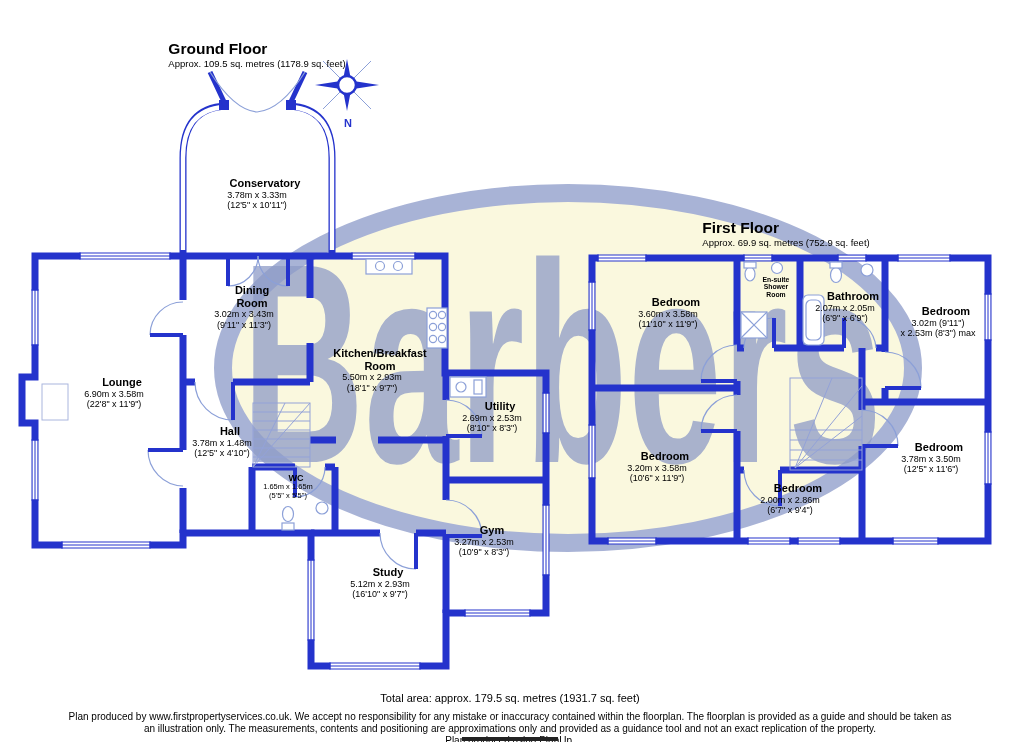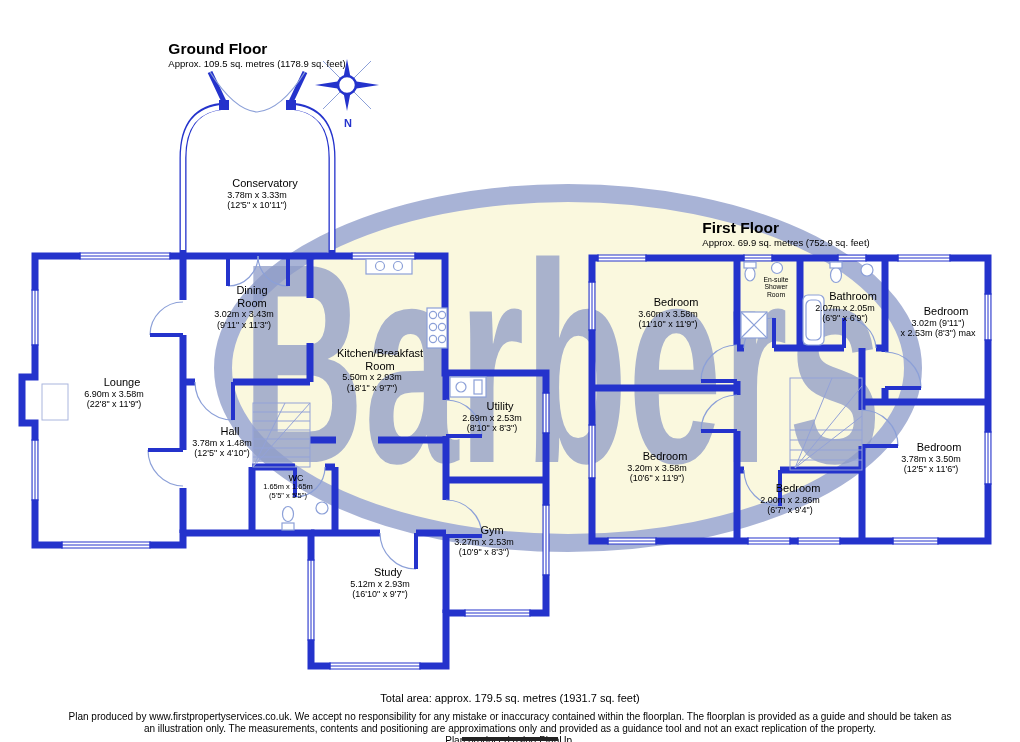--- a/index.html
+++ b/index.html
@@ -5,21 +5,21 @@
   html,body{margin:0;padding:0;background:#ffffff;}
   .canvas{
     position:relative;width:1020px;height:742px;background:#ffffff;overflow:hidden;
     font-family:"Liberation Sans", sans-serif;color:#111;
   }
   .plan-svg{position:absolute;left:0;top:0;}
   .floor-head{position:absolute;transform:translateX(-50%);text-align:left;line-height:1.15;}
   .floor-title{font-weight:bold;font-size:15.5px;color:#000;}
   .floor-area{font-size:9.5px;color:#000;margin-top:1px;}
   .room-label{position:absolute;transform:translateX(-50%);text-align:center;line-height:1.15;}
-  .room-name{font-weight:normal;font-size:11px;white-space:pre-line;color:#000;padding-left:16px;}
+  .room-name{font-weight:bold;font-size:11px;white-space:pre-line;color:#000;padding-left:16px;}
   .room-size{font-size:9px;white-space:pre-line;color:#000;}
   .room-label.small .room-name{font-size:9px;}
   .room-label.small .room-size{font-size:7.5px;}
   .room-label.tiny .room-name{font-size:6.8px;line-height:1.1;}
   .footer-total{position:absolute;transform:translateX(-50%);font-size:11px;color:#000;white-space:nowrap;}
   .footer-disclaimer{position:absolute;transform:translateX(-50%);text-align:center;font-size:10px;line-height:1.22;color:#000;white-space:nowrap;}
   .bottom-bar{position:absolute;left:462px;top:737px;width:96px;height:4px;background:#232323;}
 </style>
 </head>
 <body>

